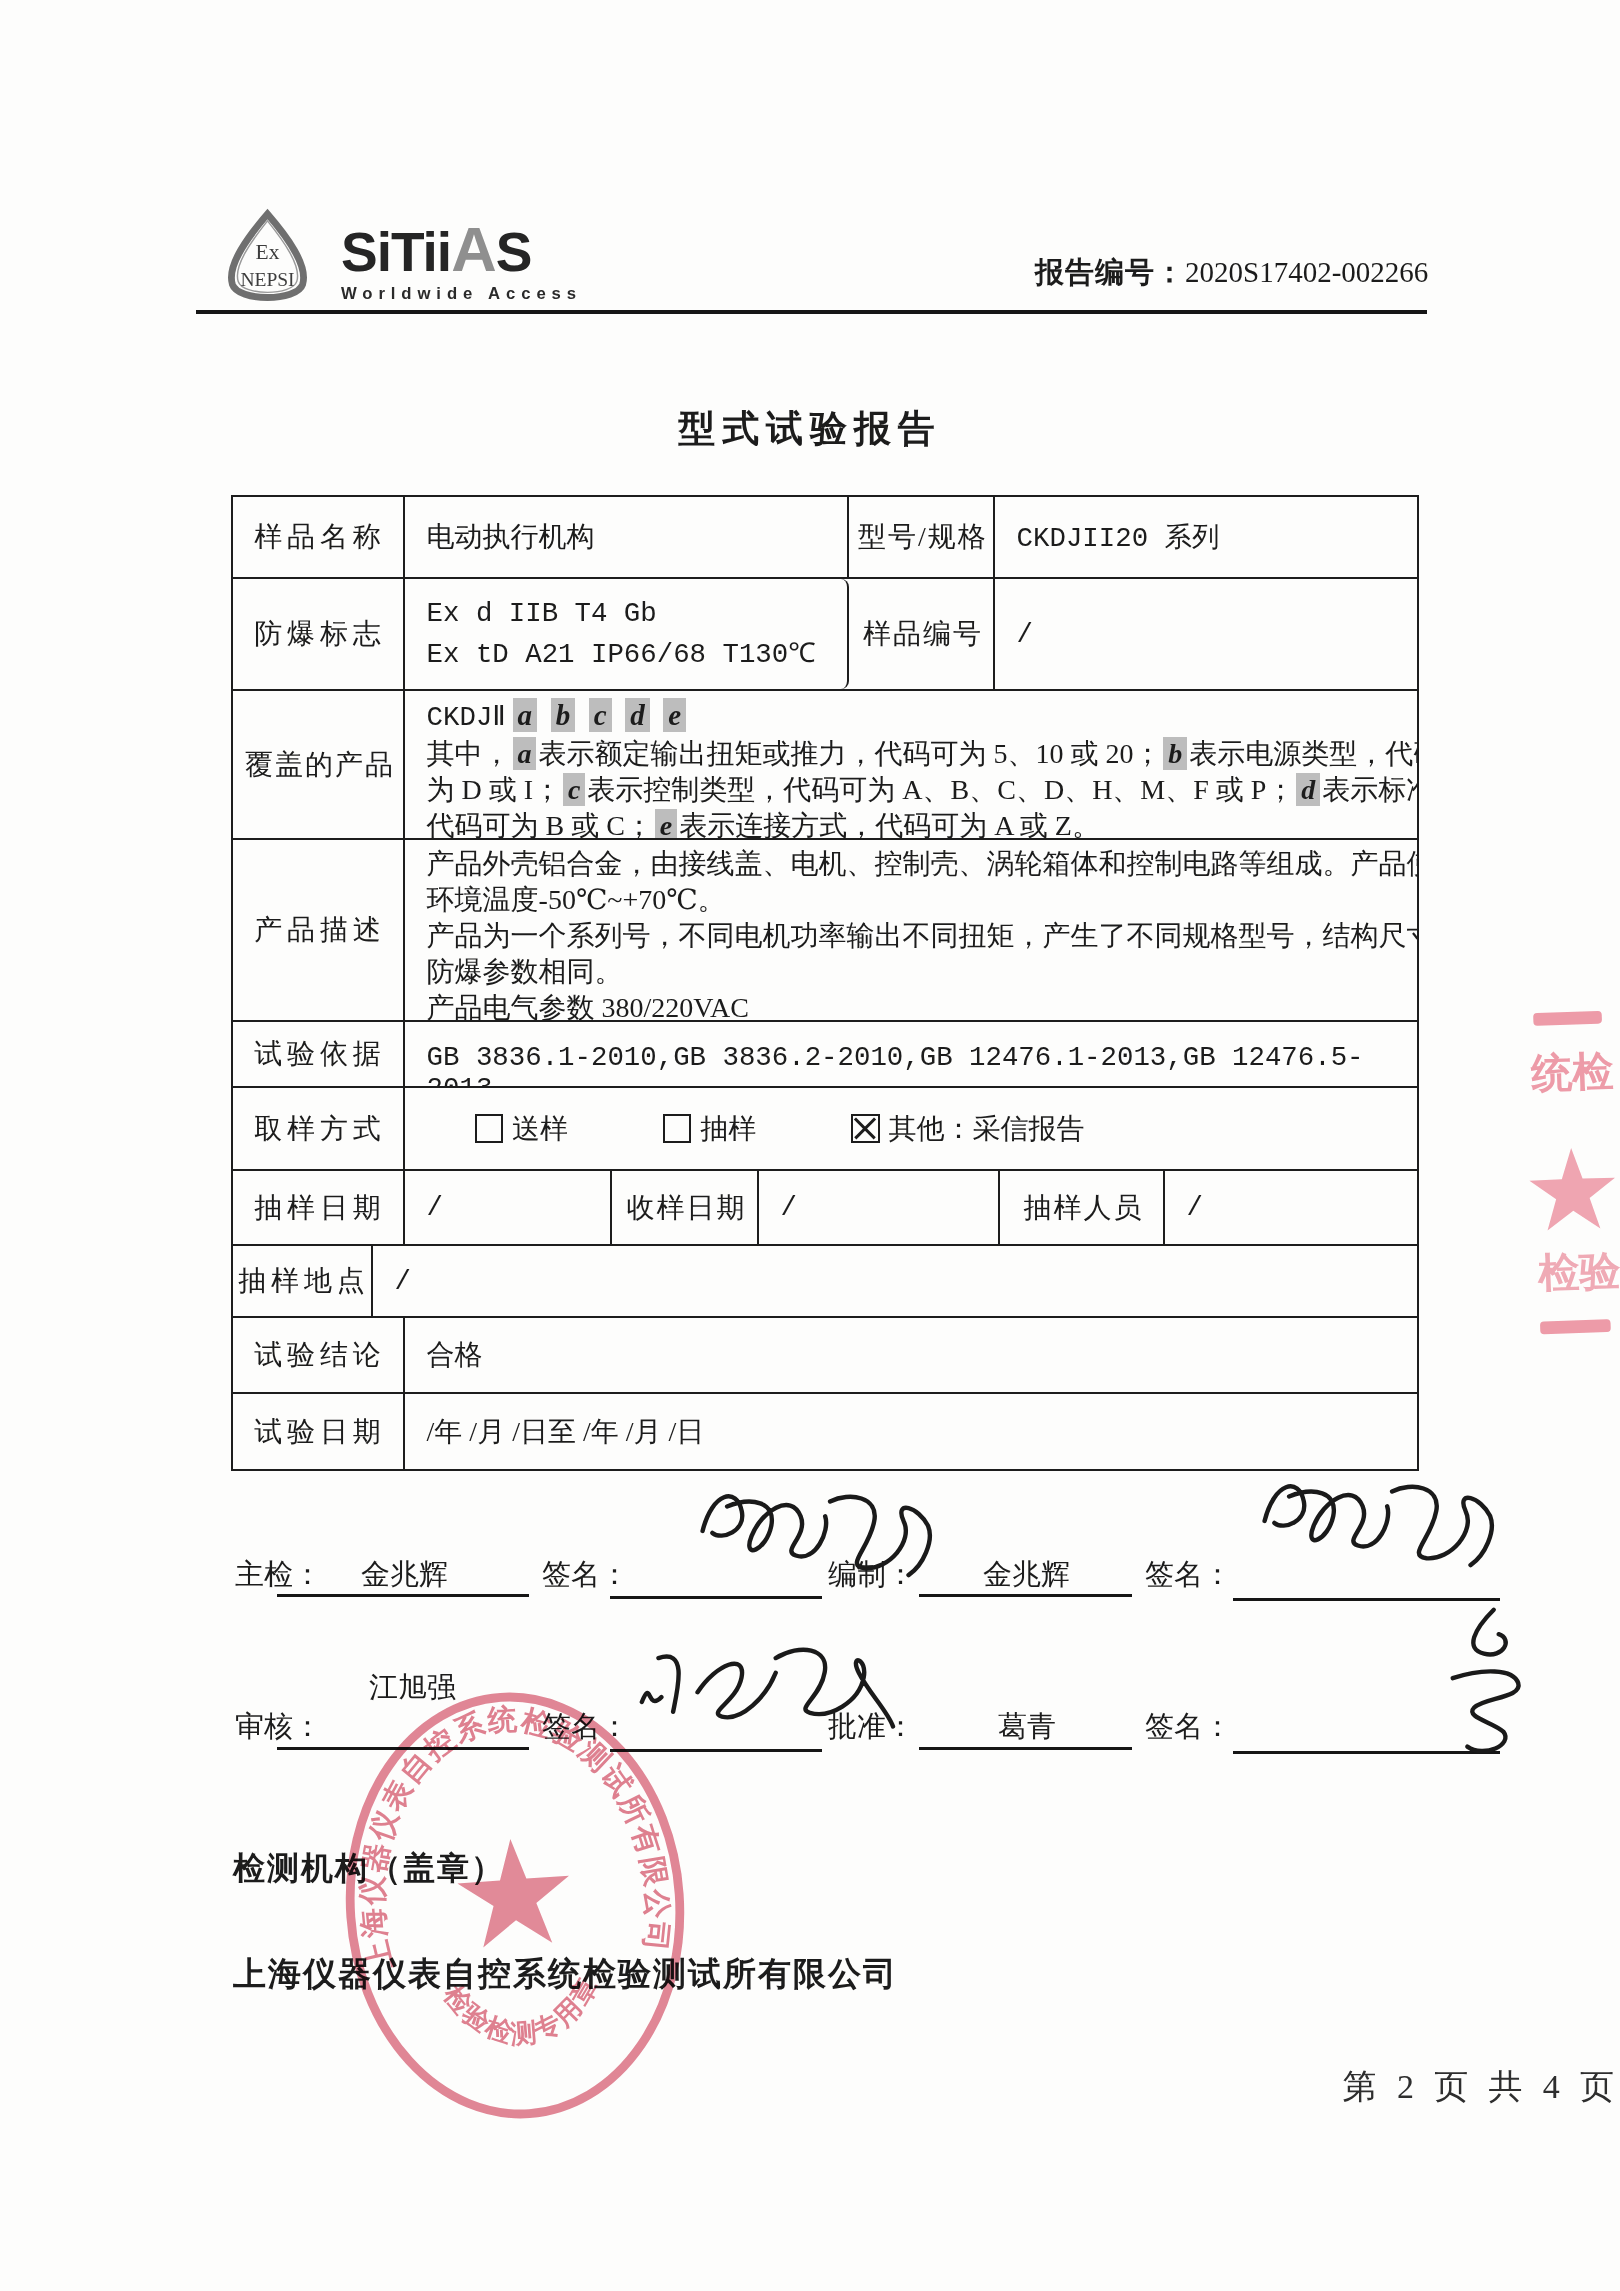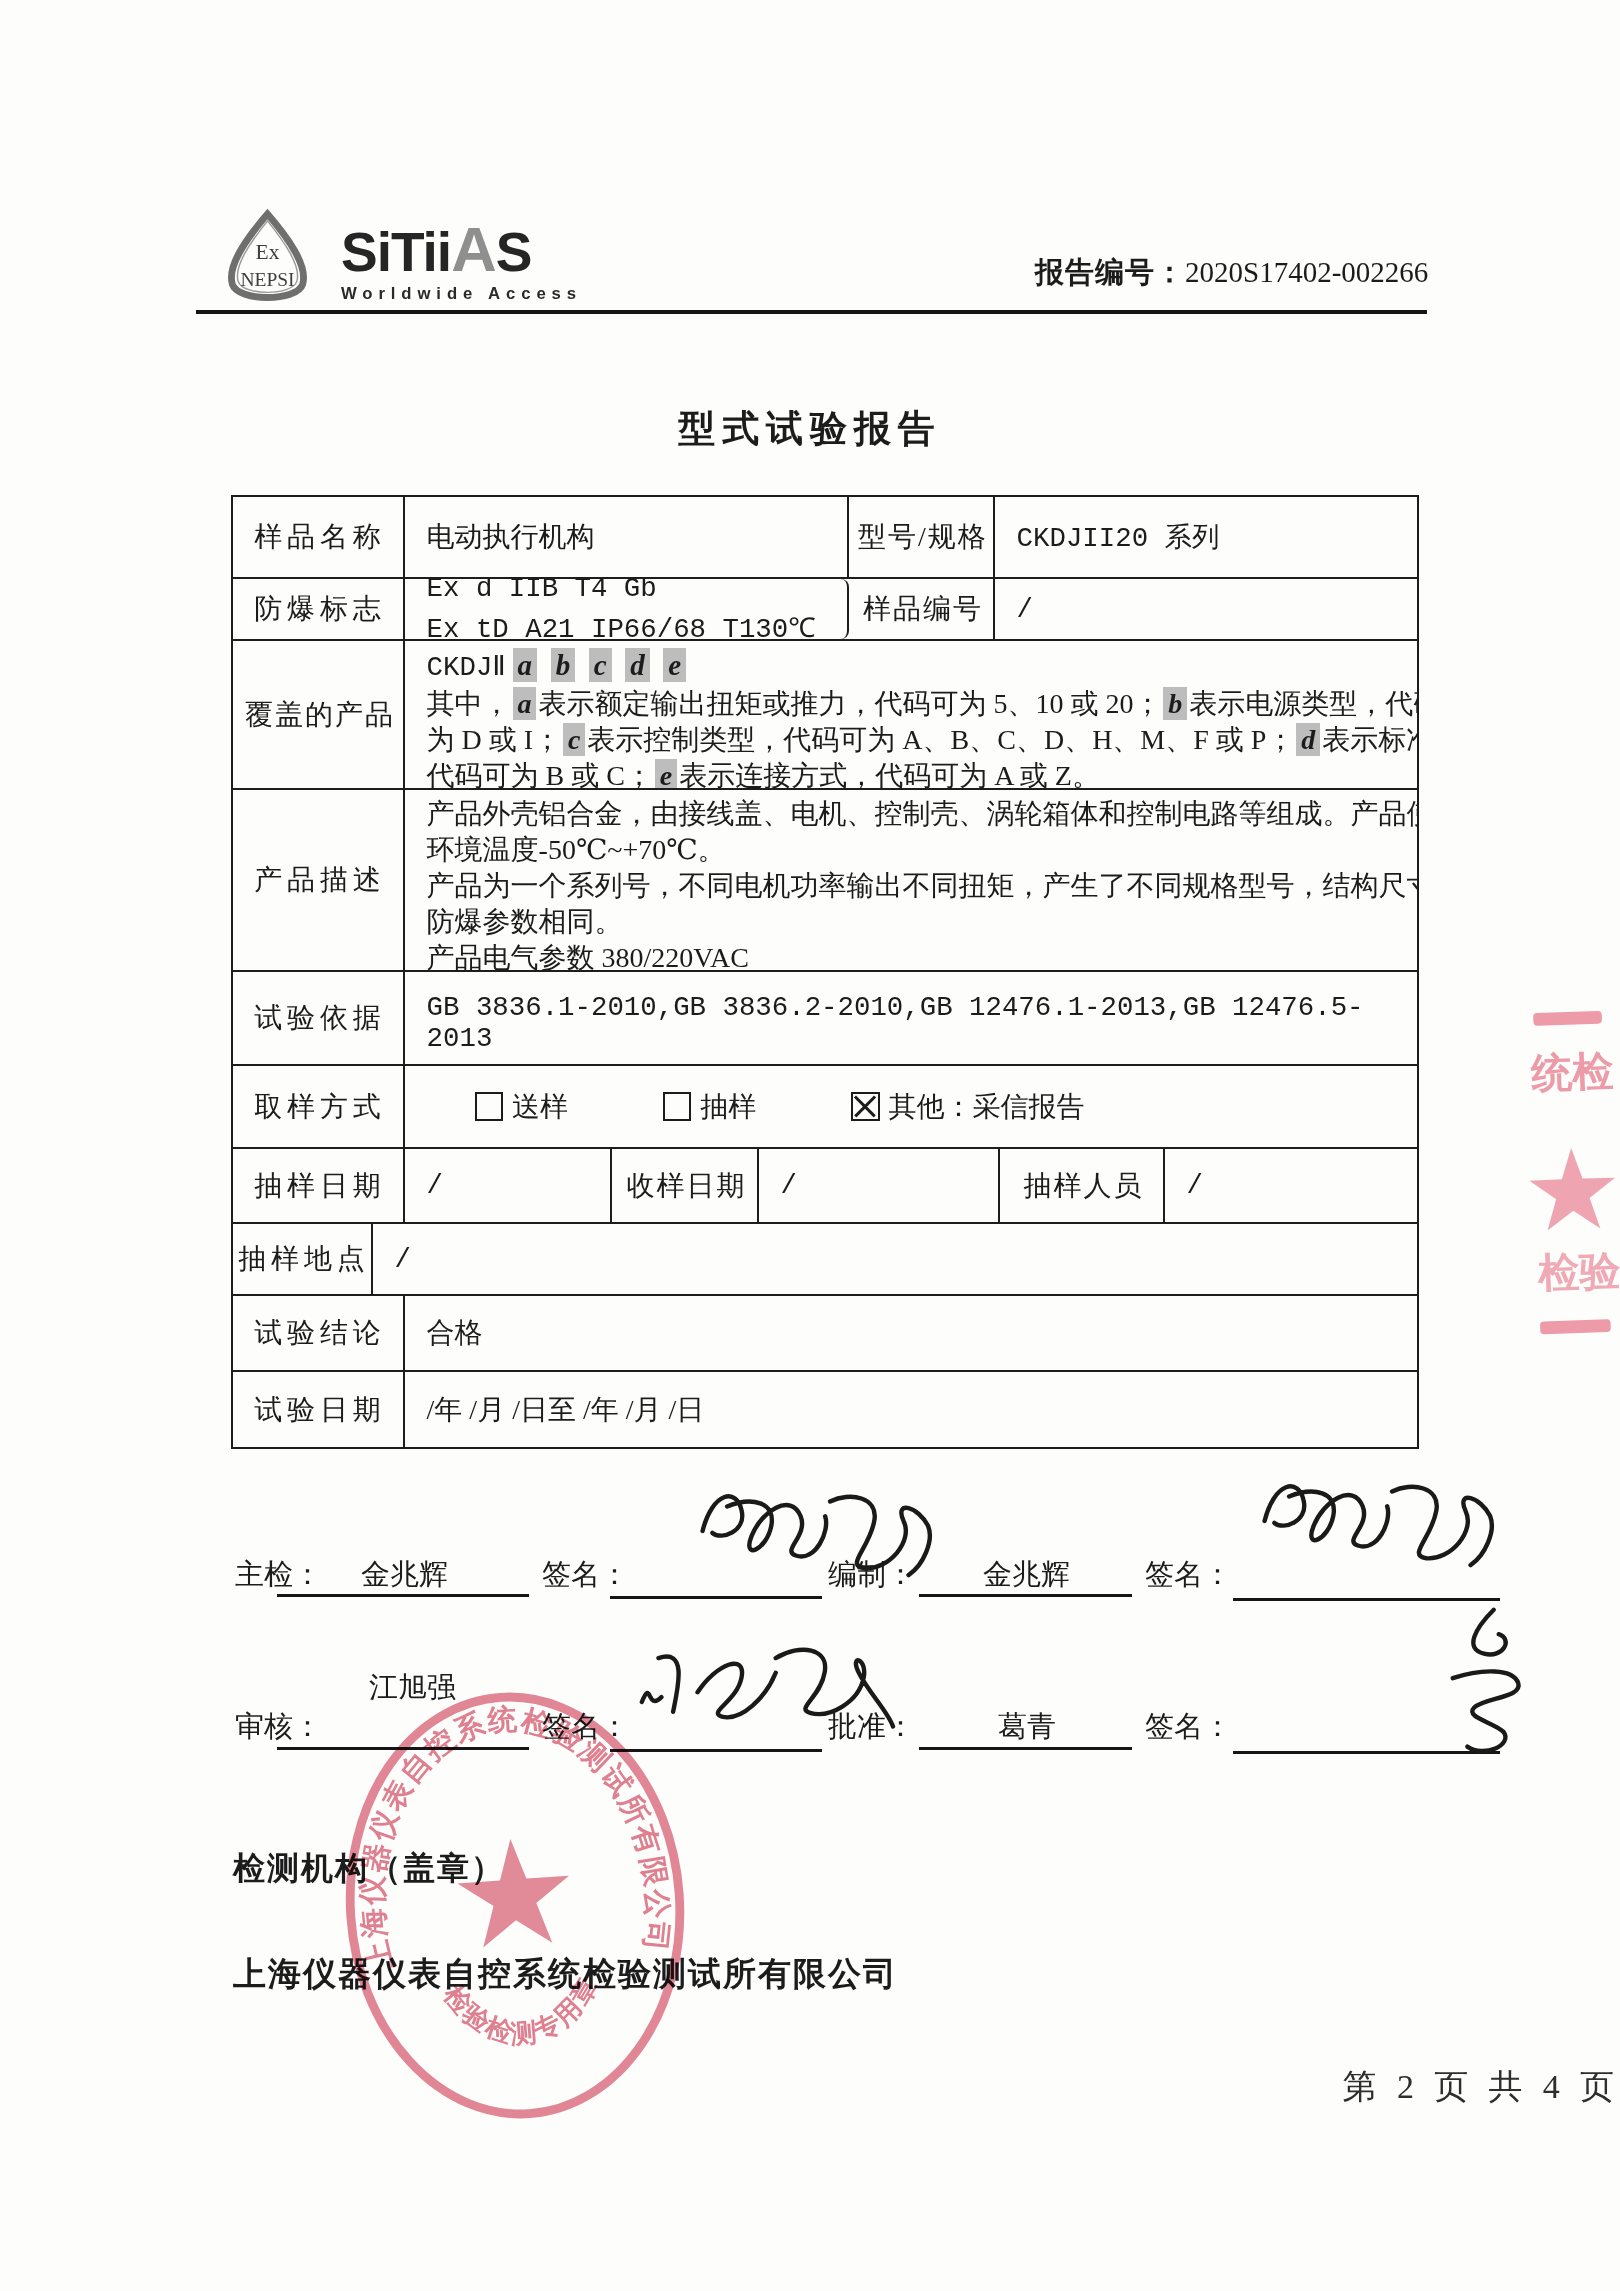--- a/index.html
+++ b/index.html
@@ -88,21 +88,21 @@
 
   <div class="abs doc-table">
 
     <div class="tr" style="height:82px">
       <div class="td lab" style="width:172px">样品名称</div>
       <div class="td val" style="width:444px">电动执行机构</div>
       <div class="td lab tight" style="width:146px">型号/规格</div>
       <div class="td val mono" style="flex:1">CKDJII20 系列</div>
     </div>
 
-    <div class="tr" style="height:62px">
+    <div class="tr" style="height:112px">
       <div class="td lab" style="width:172px">防爆标志</div>
       <div class="td val mono col-lines" style="width:444px">
         <span>Ex d IIB T4 Gb</span>
         <span>Ex tD A21 IP66/68 T130℃</span>
       </div>
       <div class="td lab tight" style="width:146px">样品编号</div>
       <div class="td val mono" style="flex:1">/</div>
     </div>
 
     <div class="tr" style="height:149px">
@@ -119,21 +119,21 @@
       <div class="td lab" style="width:172px">产品描述</div>
       <div class="td block" style="flex:1">
         <div class="line">产品外壳铝合金，由接线盖、电机、控制壳、涡轮箱体和控制电路等组成。产品使用</div>
         <div class="line">环境温度-50℃~+70℃。</div>
         <div class="line">产品为一个系列号，不同电机功率输出不同扭矩，产生了不同规格型号，结构尺寸、</div>
         <div class="line">防爆参数相同。</div>
         <div class="line">产品电气参数 380/220VAC</div>
       </div>
     </div>
 
-    <div class="tr" style="height:94px">
+    <div class="tr" style="height:66px">
       <div class="td lab" style="width:172px">试验依据</div>
       <div class="td val mono" style="flex:1;align-items:flex-start;padding-top:19.6px;">GB 3836.1-2010,GB 3836.2-2010,GB 12476.1-2013,GB 12476.5-2013</div>
     </div>
 
     <div class="tr" style="height:83px">
       <div class="td lab" style="width:172px">取样方式</div>
       <div class="td val" style="flex:1">
         <span class="opt">
           <span class="box"></span>
           <span>送样</span>

